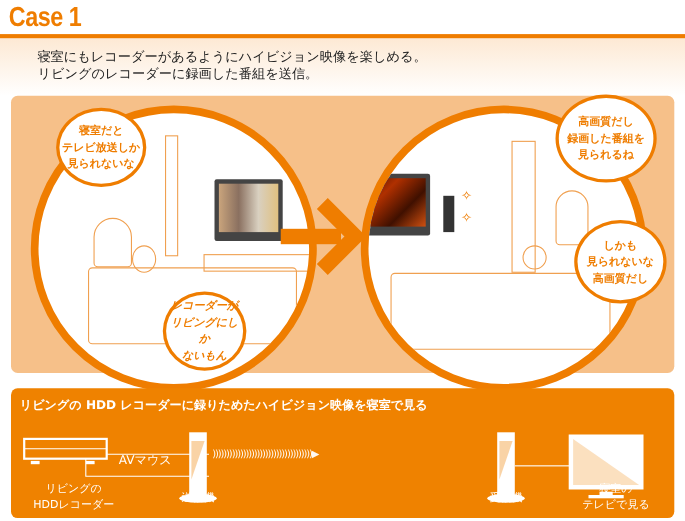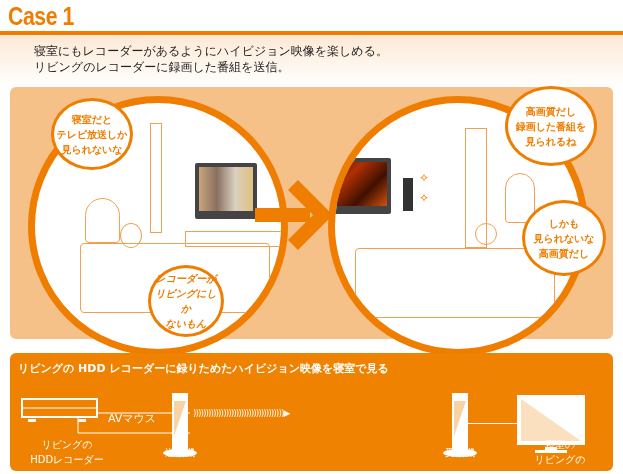--- a/index.html
+++ b/index.html
@@ -109,14 +109,14 @@
     <polygon points="6,6 66,48 6,48" fill="#ef8200" opacity=".25"></polygon>
     <rect x="30" y="54" width="12" height="3" fill="#fff"></rect>
     <rect x="20" y="57" width="32" height="3" fill="#fff"></rect>
   </svg>
 
   <div class="label" style="left:12px;top:84px;width:90px;">リビングの
 HDDレコーダー</div>
   <div class="label" style="left:145px;top:92px;width:50px;">送信機</div>
   <div class="label" style="left:425px;top:92px;width:50px;">受信機</div>
   <div class="label" style="left:510px;top:84px;width:80px;">寝室の
-リビングの</div>
+テレビで見る</div>
 </div>
 
 </body></html>

